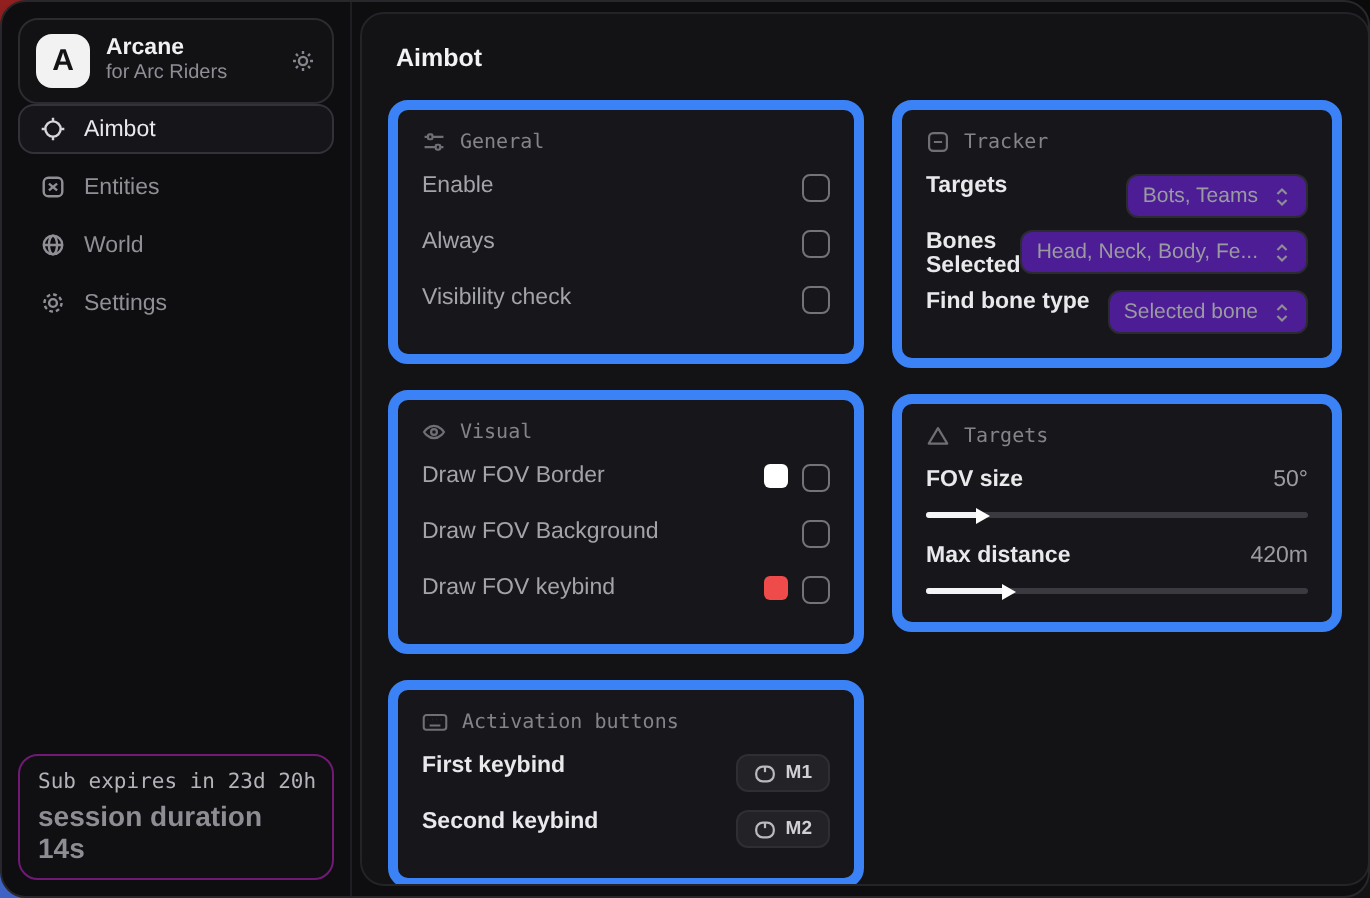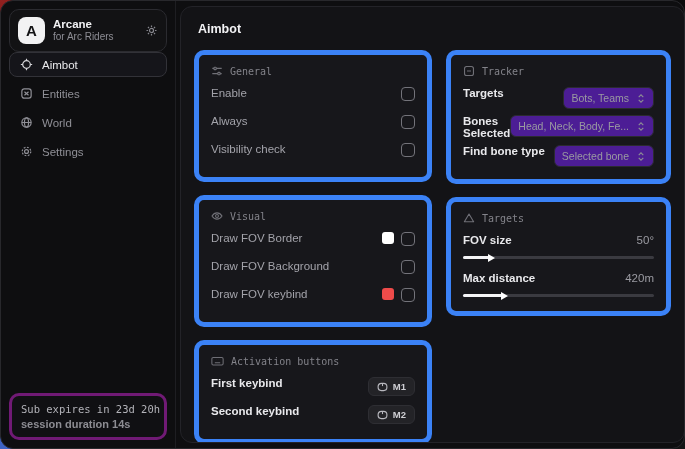--- a/index.html
+++ b/index.html
@@ -33,25 +33,25 @@
   .nav{ display:flex; flex-direction:column; gap:4px; }
   .nav-item{
     height:25px; display:flex; align-items:center; gap:9px; padding:0 10px;
     border:1px solid transparent; border-radius:8px;
     color:#8f8f96; font-size:11.5px; cursor:default;
   }
   .nav-item .nicon{ display:flex; color:#8f8f96; }
   .nav-item.active{ border-color:#323238; background:#15151a; color:#e9e9ec; }
   .nav-item.active .nicon{ color:#d6d6da; }
   .sub-card{
-    margin-top:auto; border:3px solid #701a75; border-radius:10px; background:#101013;
+    margin-top:auto; border:1px solid #701a75; border-radius:10px; background:#101013;
     padding:7px 9px;
   }
   .sub-line1{ font-family:"DejaVu Sans Mono", monospace; color:#b3b3b9; font-size:10.5px; margin-bottom:3px; white-space:nowrap; }
-  .sub-line2{ color:#8d8d93; font-size:11px; font-weight:bold; }
+  .sub-line2{ color:#8d8d93; font-size:14px; font-weight:bold; }
   
   .main{ flex:1; padding:5px 7px 5px 4px; }
   .surface{ width:100%; height:100%; background:#131316; border:1px solid #232328; border-radius:12px; padding:13px 13px; overflow:hidden; }
   .page-title{ color:#f2f2f4; font-size:12.5px; font-weight:bold; margin:2px 0 14px 4px; }
   .cols{ display:flex; gap:14px; align-items:flex-start; }
   .col-l{ width:238px; flex:0 0 238px; display:flex; flex-direction:column; gap:13px; }
   .col-r{ flex:1; display:flex; flex-direction:column; gap:13px; }
   .panel{ background:#17171b; border:5px solid #3b82f6; border-radius:10px; padding:10px 12px 12px; }
   .phead{ display:flex; align-items:center; gap:7px; margin-bottom:10px; }
   .phead .picon{ color:#6f6f76; display:flex; }

